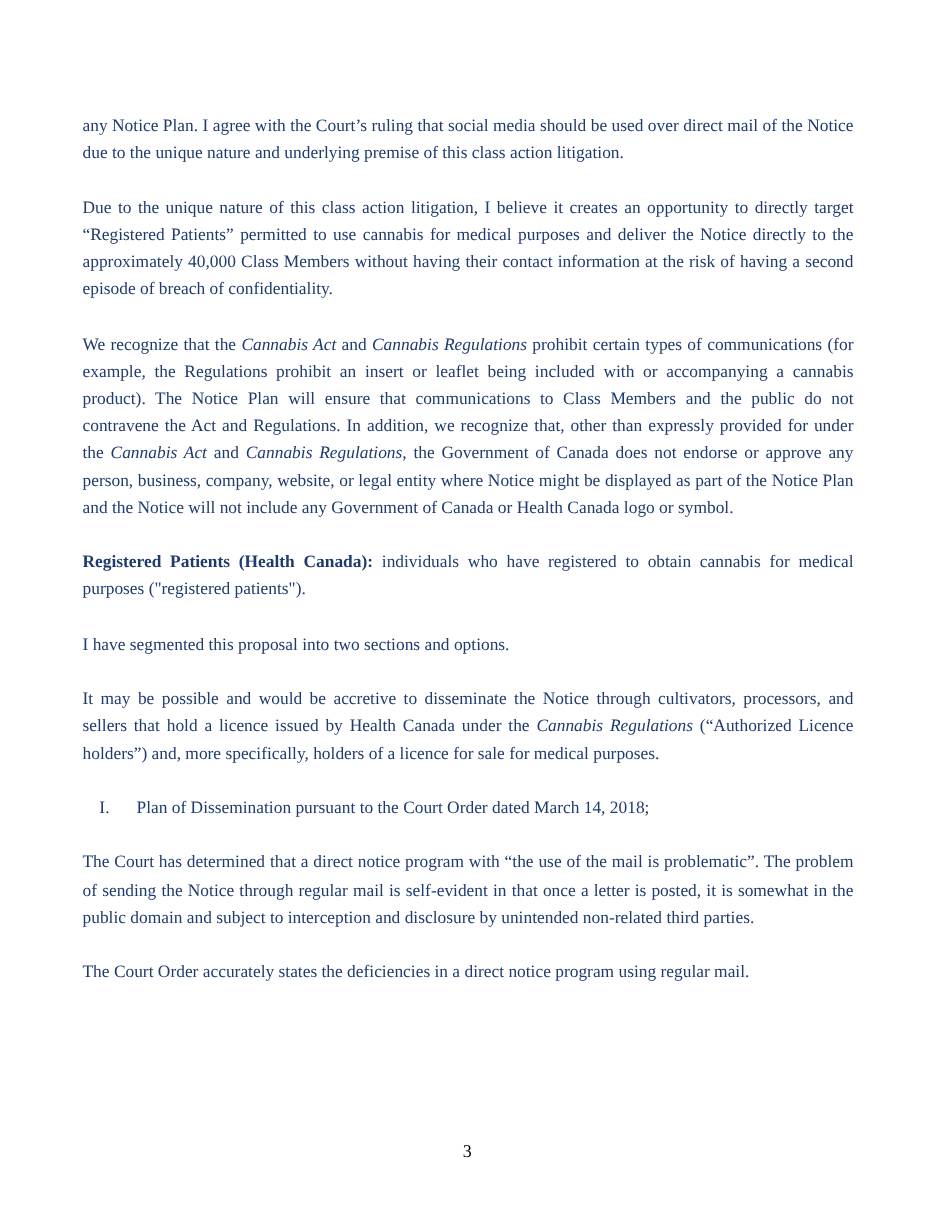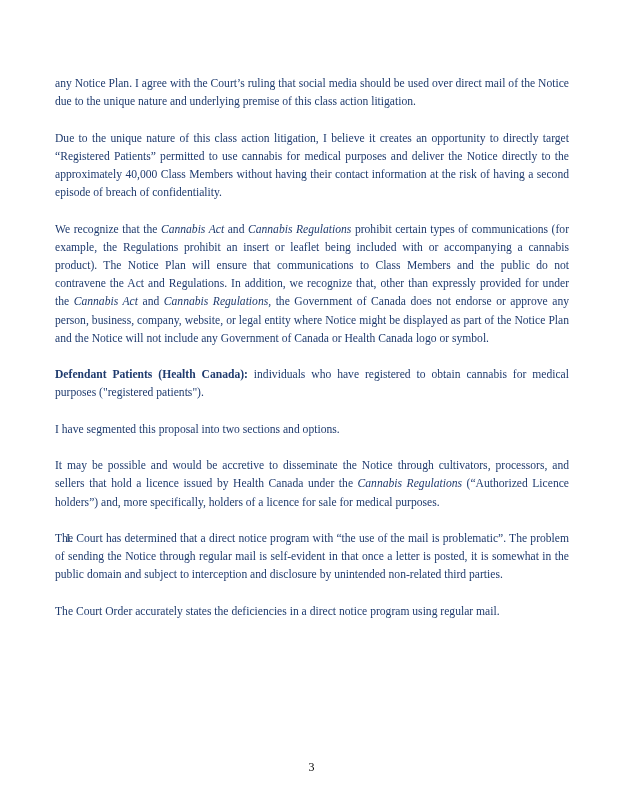--- a/index.html
+++ b/index.html
@@ -26,26 +26,26 @@
   </style>
 </head>
 <body>
 
 <div class="page">
   <div class="content">
     <div id="before">
         <p><span>any Notice Plan.  I agree with the Court’s ruling that social media should be used over direct mail of the Notice due to the unique nature and underlying premise of this class action litigation.</span></p>
         <p><span>Due to the unique nature of this class action litigation, I believe it creates an opportunity to directly target “Registered Patients” permitted to use cannabis for medical purposes and deliver the Notice directly to the approximately 40,000 Class Members without having their contact information at the risk of having a second episode of breach of confidentiality.</span></p>
         <p><span>We recognize that the </span><em>Cannabis Act</em><span> and </span><em>Cannabis Regulations</em><span> prohibit certain types of communications (for example, the Regulations prohibit an insert or leaflet being included with or accompanying a cannabis product). The Notice Plan will ensure that communications to Class Members and the public do not contravene the Act and Regulations.  In addition, we recognize that, other than expressly provided for under the </span><em>Cannabis Act</em><span> and </span><em>Cannabis Regulations</em><span>, the Government of Canada does not endorse or approve any person, business, company, website, or legal entity where Notice might be displayed as part of the Notice Plan and the Notice will not include any Government of Canada or Health Canada logo or symbol.</span></p>
-        <p><strong>Defendant Patients (Health Canada):</strong><span>  individuals who have registered to obtain cannabis for medical purposes ("registered patients").</span></p>
+        <p><strong>Registered Patients (Health Canada):</strong><span>  individuals who have registered to obtain cannabis for medical purposes ("registered patients").</span></p>
         <p><span>I have segmented this proposal into two sections and options.</span></p>
         <p><span>It may be possible and would be accretive to disseminate the Notice through  cultivators, processors, and sellers that hold a licence issued by Health Canada under the </span><em>Cannabis Regulations</em><span> (“Authorized Licence holders”) and, more specifically, holders of a licence for sale for medical purposes.</span></p>
       </div>
     <ul class="list" id="roman-list">
-        <li><span class="num">I.</span></li>
+        <li><span class="num">I.</span><span>Plan of Dissemination pursuant to the Court Order dated March 14, 2018;</span></li>
       </ul>
     <div id="after">
         <p><span>The Court has determined that a direct notice program with “the use of the mail is problematic”.  The problem of sending the Notice through regular mail is self-evident in that once a letter is posted, it is somewhat in the public domain and subject to interception and disclosure by unintended non-related third parties.</span></p>
         <p><span>The Court Order accurately states the deficiencies in a direct notice program using regular mail.</span></p>
       </div>
   </div>
   <div class="footer">3</div>
 </div>
 
 </body></html>

